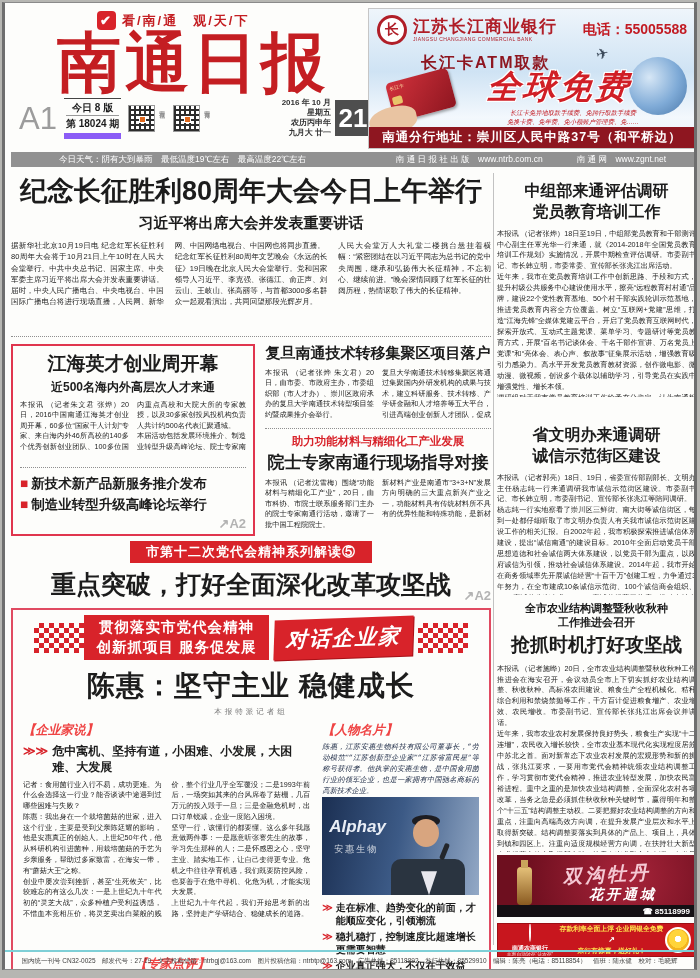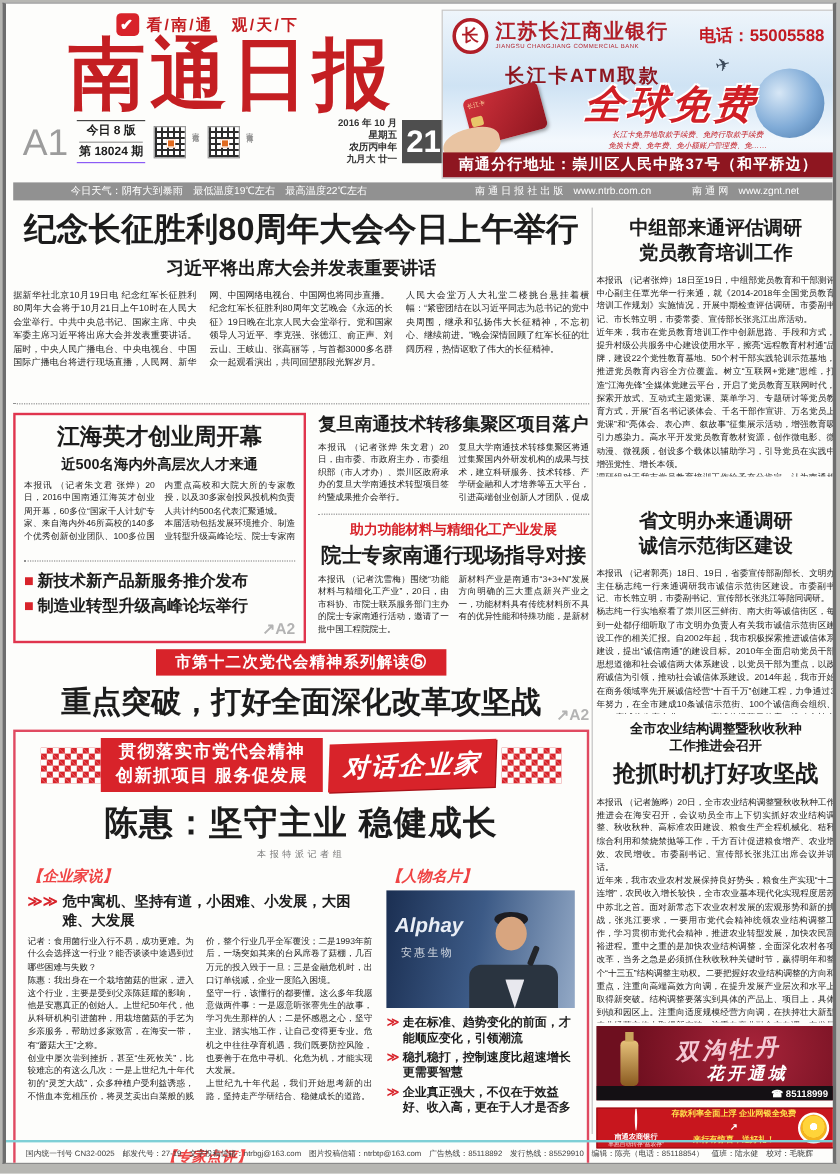--- a/index.html
+++ b/index.html
@@ -12,21 +12,21 @@
   .tagline { position:absolute; top:8px; left:92px; display:flex; align-items:center; gap:6px;
              color:#c41e22; font-weight:bold; font-size:13px; letter-spacing:2px; }
   .tag-logo { width:19px; height:19px; background:#d8232a; border-radius:4px; color:#fff; font-size:13px;
               display:flex; align-items:center; justify-content:center; font-weight:900; }
   .paper-title { position:absolute; top:18px; left:12px; width:352px; text-align:center;
                  font-family:"DejaVu Serif",serif; font-weight:900; color:#c41e22;
                  font-size:64px; line-height:1.3; letter-spacing:4px; transform:scaleY(1.02); }
   .edition-row { position:absolute; top:96px; left:14px; width:352px; height:38px;
                  display:flex; align-items:center; gap:7px; }
   .a1 { font-size:31px; color:#9c9c9c; line-height:1; }
-  .ed-info { font-size:10px; font-weight:bold; text-align:center; line-height:1.55; border-top:1px solid #444; border-bottom:1px solid #8b5cf6; padding:1px 2px; }
+  .ed-info { font-size:10px; font-weight:bold; text-align:center; line-height:1.55; border-top:1px solid #444; border-bottom:6px solid #8b5cf6; padding:1px 2px; }
   .ed-info div:first-child { border-bottom:1px solid #999; }
   .qr-wrap { display:flex; align-items:flex-start; }
   .qr { width:27px; height:27px; border:1px solid #999; background-color:#fff; position:relative;
         background-image:repeating-linear-gradient(0deg,#2d2d2d 0 2px,transparent 2px 5px),
                          repeating-linear-gradient(90deg,#2d2d2d 0 2px,transparent 2px 5px); }
   .qr .qr-center { position:absolute; left:10px; top:10px; width:7px; height:7px; background:#e06a1f; border:1px solid #fff; }
   .qr-label { writing-mode:vertical-rl; font-size:6px; color:#8a8a8a; margin-left:2px; letter-spacing:1px; }
   .date-block { margin-left:auto; display:flex; align-items:center; gap:4px; }
   .date-lines { text-align:right; font-size:8px; font-weight:bold; line-height:1.25; color:#333; }
   .day-box { width:36px; height:36px; background:#4e4e4e; color:#fff; font-size:26px; font-weight:900;
@@ -320,20 +320,21 @@
           <span>危中寓机、坚持有道，小困难、小发展，大困难、大发展</span>
         </div>
         <div class="l-body">记者：食用菌行业入行不易，成功更难。为什么会选择这一行业？能否谈谈中途遇到过哪些困难与失败？
 陈惠：我出身在一个栽培菌菇的世家，进入这个行业，主要是受到父亲陈廷耀的影响，他是安惠真正的创始人。上世纪50年代，他从科研机构引进菌种，用栽培菌菇的手艺为乡亲服务，帮助过多家致富，在海安一带，有“蘑菇大王”之称。
 创业中屡次尝到挫折，甚至“生死攸关”，比较难忘的有这么几次：一是上世纪九十年代初的“灵芝大战”，众多种植户受利益诱惑，不惜血本竞相压价，将灵芝卖出白菜般的贱价，整个行业几乎全军覆没；二是1993年前后，一场突如其来的台风席卷了菇棚，几百万元的投入毁于一旦；三是金融危机时，出口订单锐减，企业一度陷入困境。
 坚守一行，该懂行的都要懂。这么多年我愿意做两件事：一是愿意听张謇先生的故事，学习先生那样的人；二是怀感恩之心，坚守主业、踏实地工作，让自己变得更专业。危机之中往往孕育机遇，我们既要防控风险，也要善于在危中寻机、化危为机，才能实现大发展。
 上世纪九十年代起，我们开始思考新的出路，坚持走产学研结合、稳健成长的道路。</div>
       </div>
       <div class="f-colR">
         <div class="sec-label">【人物名片】</div>
+        <div class="bio">陈惠，江苏安惠生物科技有限公司董事长，“劳动模范”“江苏创新型企业家”“江苏省富民星”等称号获得者。他执掌的安惠生物，是中国食用菌行业的领军企业，也是一家拥有中国驰名商标的高新技术企业。</div>
         <div class="photo">
           <span class="photo-brand">Alphay</span>
           <span class="photo-sub">安惠生物</span>
           <span class="p-hair"></span>
           <span class="p-head"></span>
           <span class="p-body"></span>
           <span class="p-shirt"></span>
           <span class="p-mic"></span>
         </div>
         <div class="quotes">

